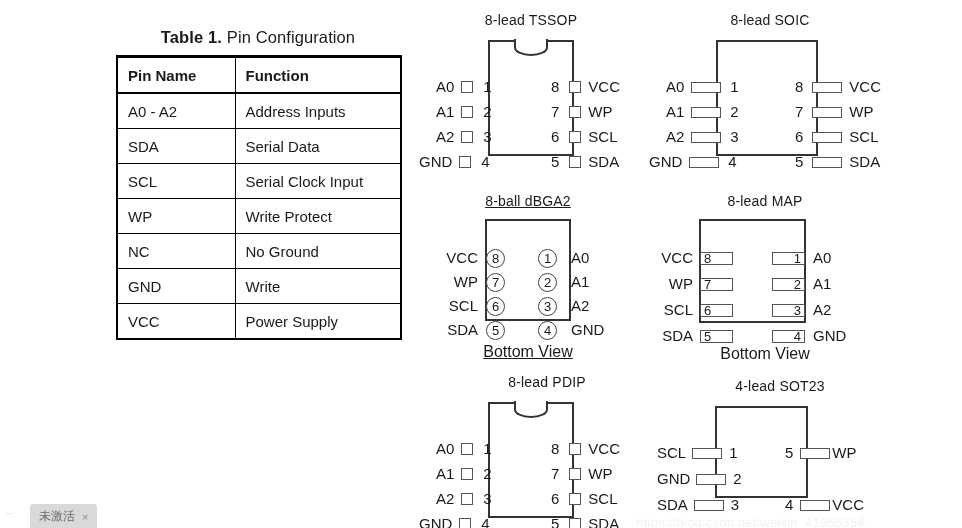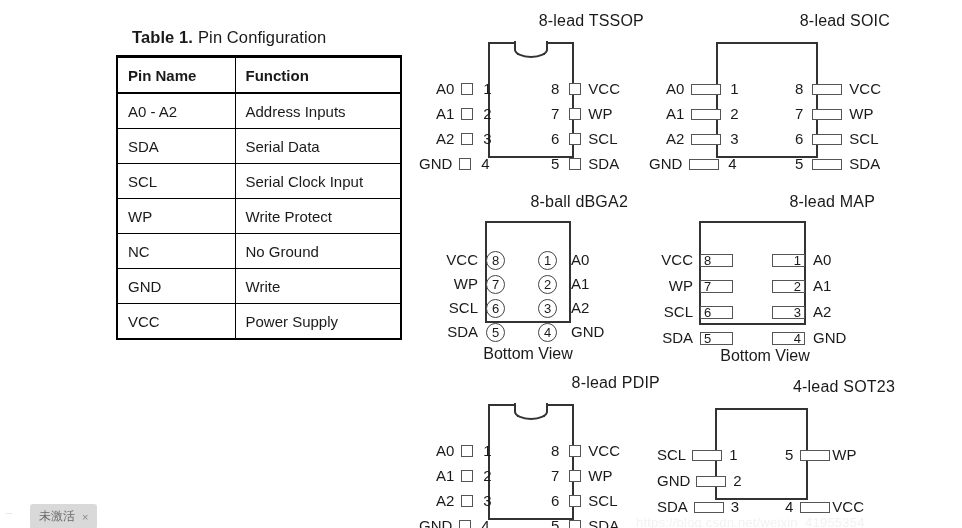--- a/index.html
+++ b/index.html
@@ -19,23 +19,24 @@
 
   
   #table-block {
     position: absolute;
     left: 116px;
     top: 28px;
     width: 284px;
   }
   #table-caption {
     font-size: 16.5px;
-    margin: 0 0 8px 16px;
+    margin: 0 0 8px 0;
     white-space: nowrap;
     letter-spacing: .1px;
+    text-align: center;
   }
   #table-caption .cap-strong {
     font-weight: bold;
   }
   #table-caption .cap-rest {
     font-weight: normal;
     margin-left: 5px;
   }
   table.pin-table {
     border-collapse: collapse;
@@ -67,22 +68,22 @@
     border-bottom: 1px solid #000;
     font-weight: normal;
   }
   table.pin-table tbody tr:last-child td { border-bottom: none; }
 
   
   .pkg {
     position: absolute;
   }
   .pkg-title {
-    font-size: 16px;
-    text-align: right;
+    font-size: 14px;
+    text-align: center;
     white-space: nowrap;
     margin-bottom: 8px;
     letter-spacing: .2px;
   }
   .pkg-foot {
     font-size: 16px;
     text-align: center;
     white-space: nowrap;
     margin-top: 7px;
   }
@@ -338,21 +339,21 @@
       <span class="pinlbl" style="margin-left:7px;">SCL</span>
     </div>
     <div class="pinrow" style="left:145px; top:117px;">
       <span class="pinnum">5</span>
       <span class="lead lead-lg" style="margin:0 0 0 9px;"></span>
       <span class="pinlbl" style="margin-left:7px;">SDA</span>
     </div>
   </div>
 </div>
 
-<div class="pkg" style="left:428px; top:193px; width:200px;">
+<div class="pkg" style="left:428px; top:193px; width:200px;text-decoration:underline;">
   <div class="pkg-title">8-ball dBGA2</div>
   <div class="pkg-body" style="height:104px;">
     <div class="chip-box" style="left:57px; top:2px; width:86px; height:102px;"></div>
 
     <div class="pinrow" style="left:14px; top:32px;">
       <span class="pinlbl" style="width:36px; text-align:right; display:inline-block;">VCC</span>
       <span class="ball" style="margin-left:8px;">8</span>
     </div>
     <div class="pinrow" style="left:14px; top:56px;">
       <span class="pinlbl" style="width:36px; text-align:right; display:inline-block;">WP</span>

